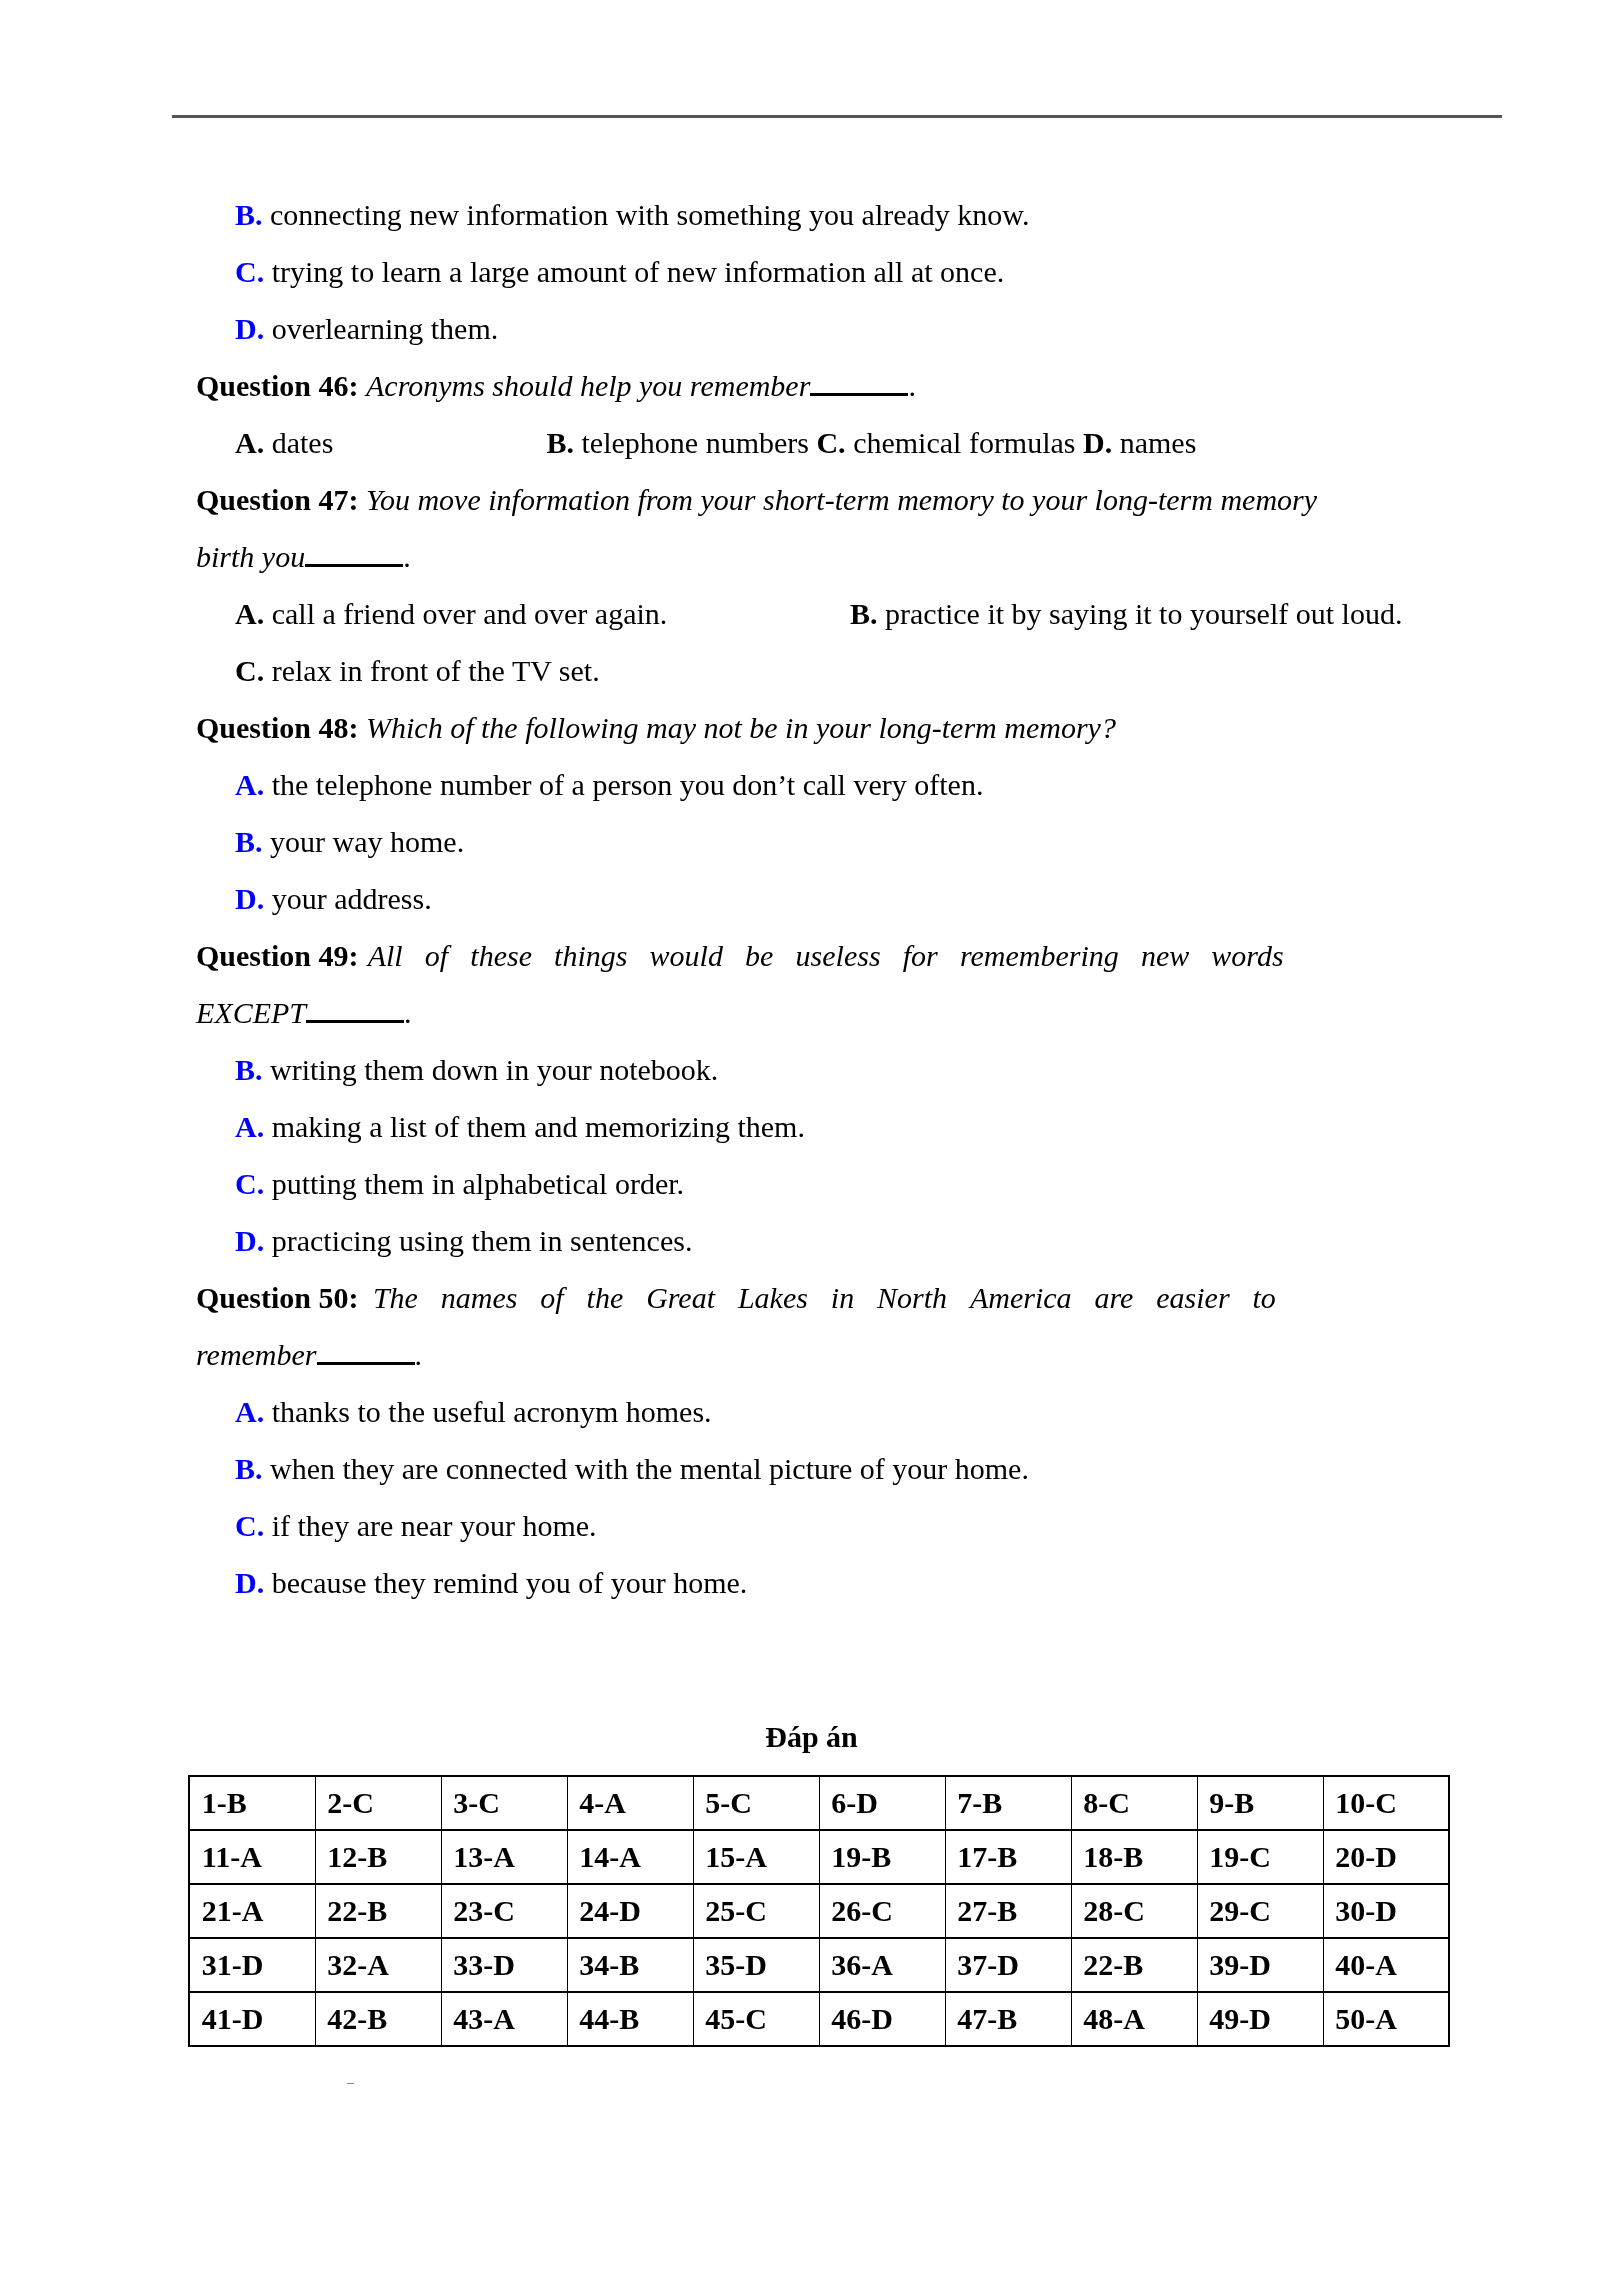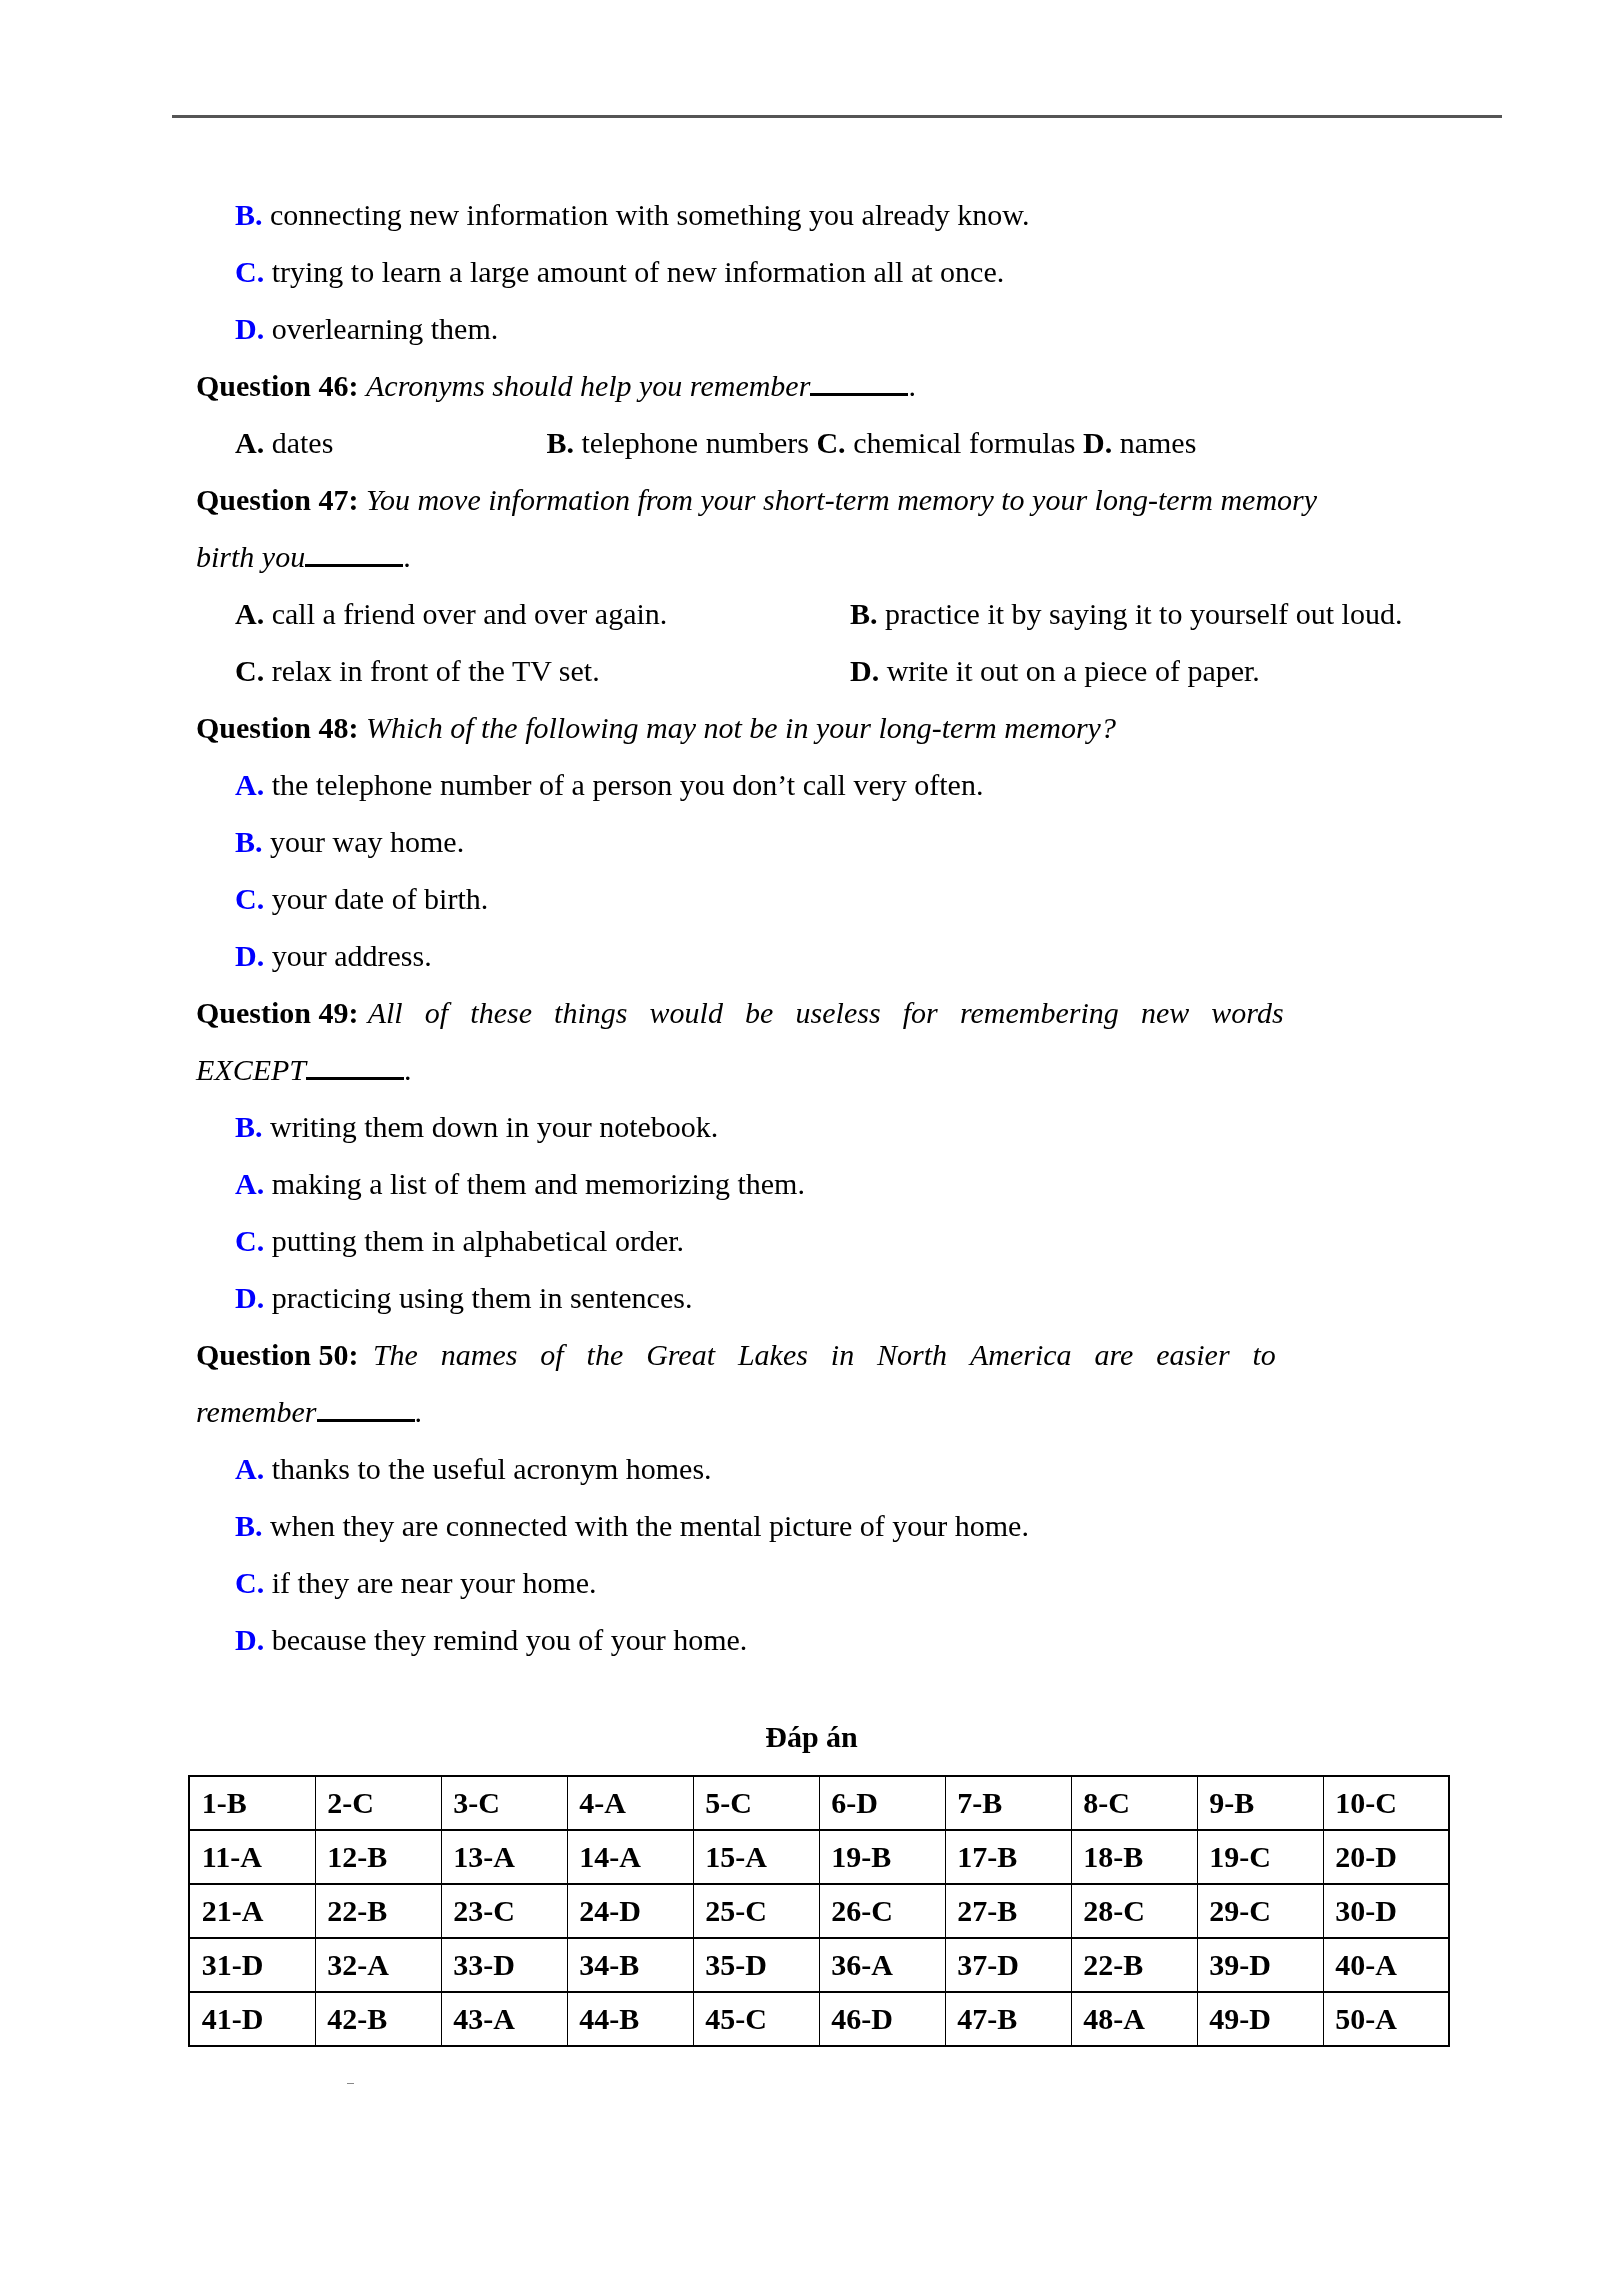--- a/index.html
+++ b/index.html
@@ -88,41 +88,33 @@
     <div class="c2">
       <span class="lbl">B.</span>
       <span>practice it by saying it to yourself out loud.</span>
     </div>
   </div>
   <div class="line two-col">
     <div class="c1">
       <span class="lbl">C.</span>
       <span>relax in front of the TV set.</span>
     </div>
-    <div class="c2">
-      <span class="lbl">D.</span>
-      <span>write it out on a piece of paper.</span>
-    </div>
   </div>
 
   <div class="line">
     <span class="qnum">Question 48:</span>
     <span class="qtext">Which of the following may not be in your long-term memory?</span>
   </div>
   <div class="line opt">
     <span class="lbl blue">A.</span>
     <span>the telephone number of a person you don’t call very often.</span>
   </div>
   <div class="line opt">
     <span class="lbl blue">B.</span>
     <span>your way home.</span>
-  </div>
-  <div class="line opt">
-    <span class="lbl blue">C.</span>
-    <span>your date of birth.</span>
   </div>
   <div class="line opt">
     <span class="lbl blue">D.</span>
     <span>your address.</span>
   </div>
 
   <div class="line" style="display:flex;">
     <span class="qnum" style="margin-right:9.2px;">Question 49:</span>
     <span class="justify" id="q49-words" style="width:916px;">
         <span class="just-word">All</span>

